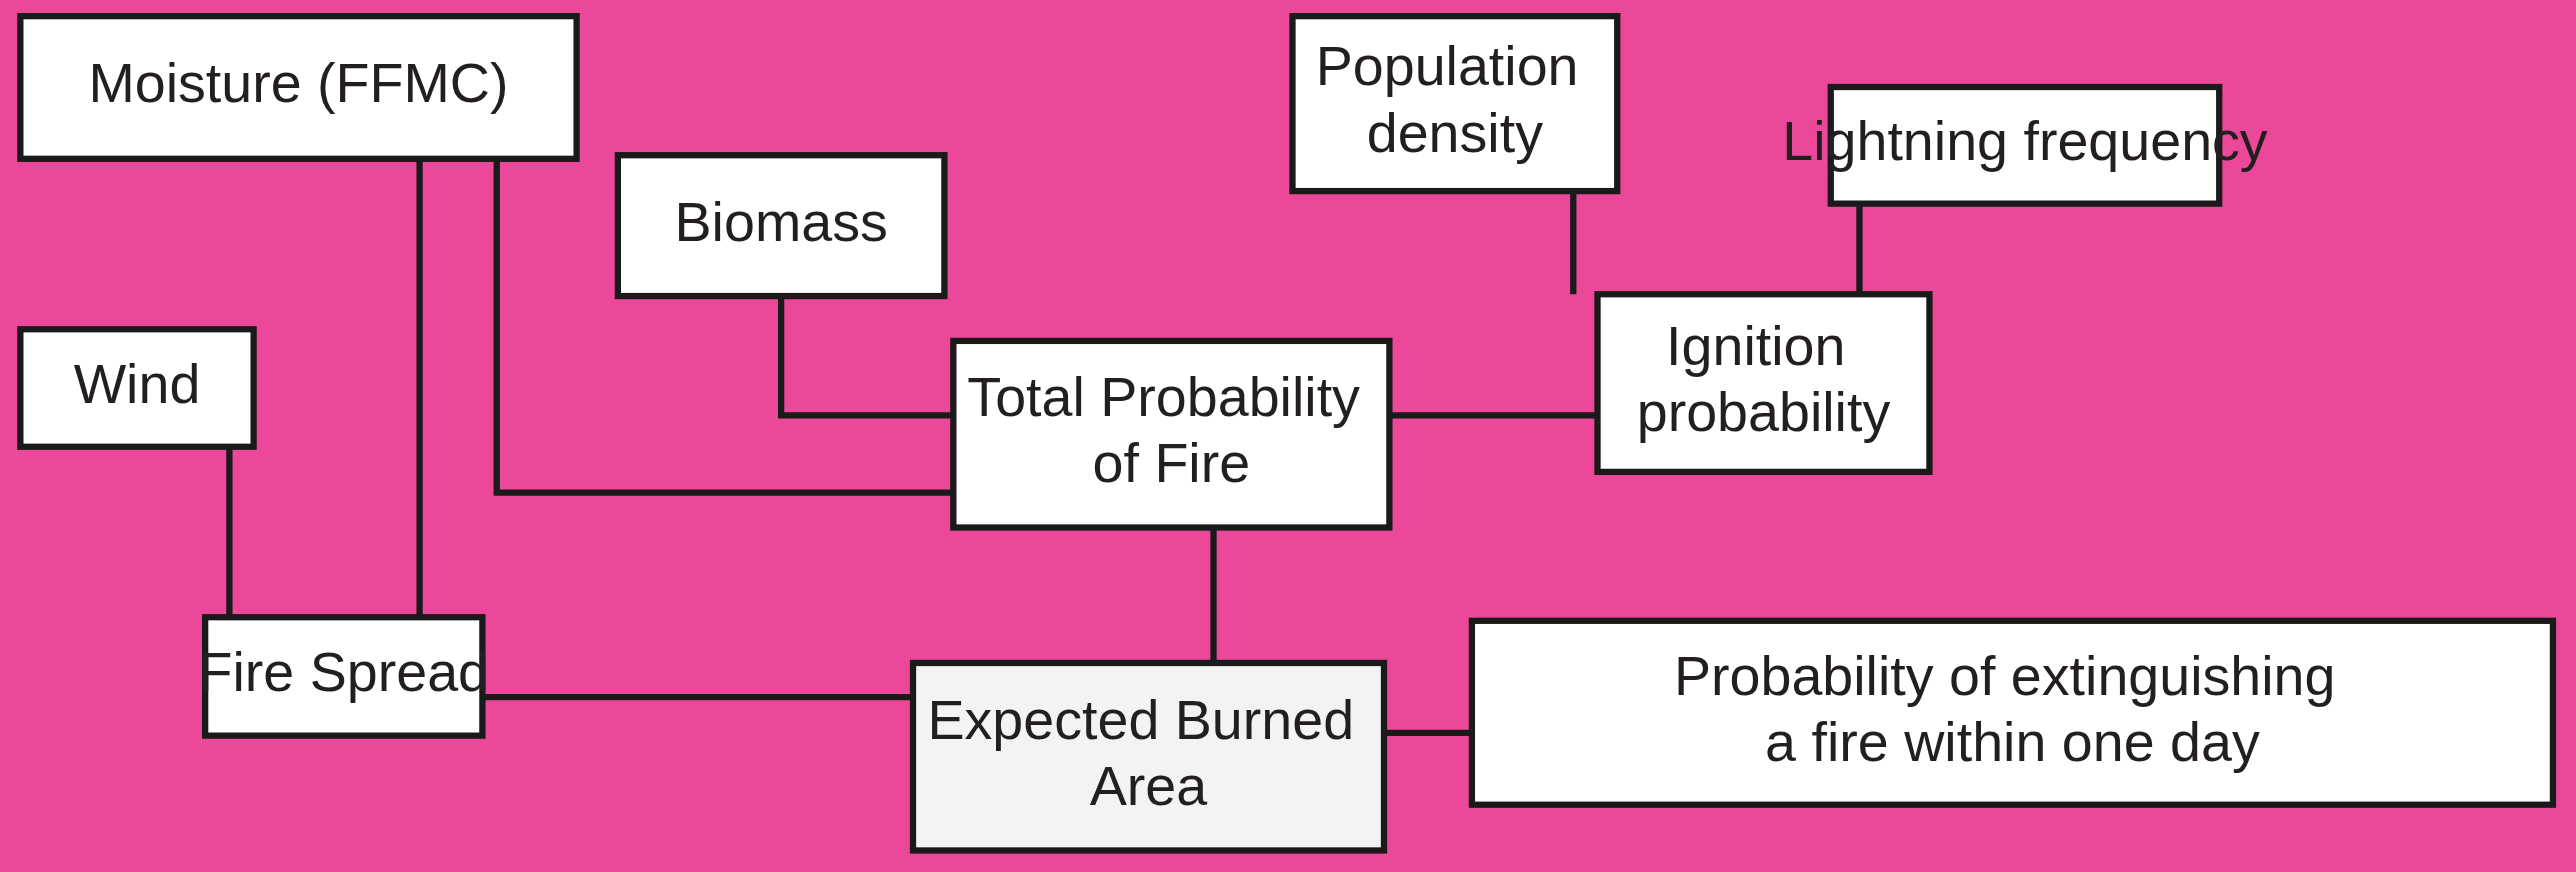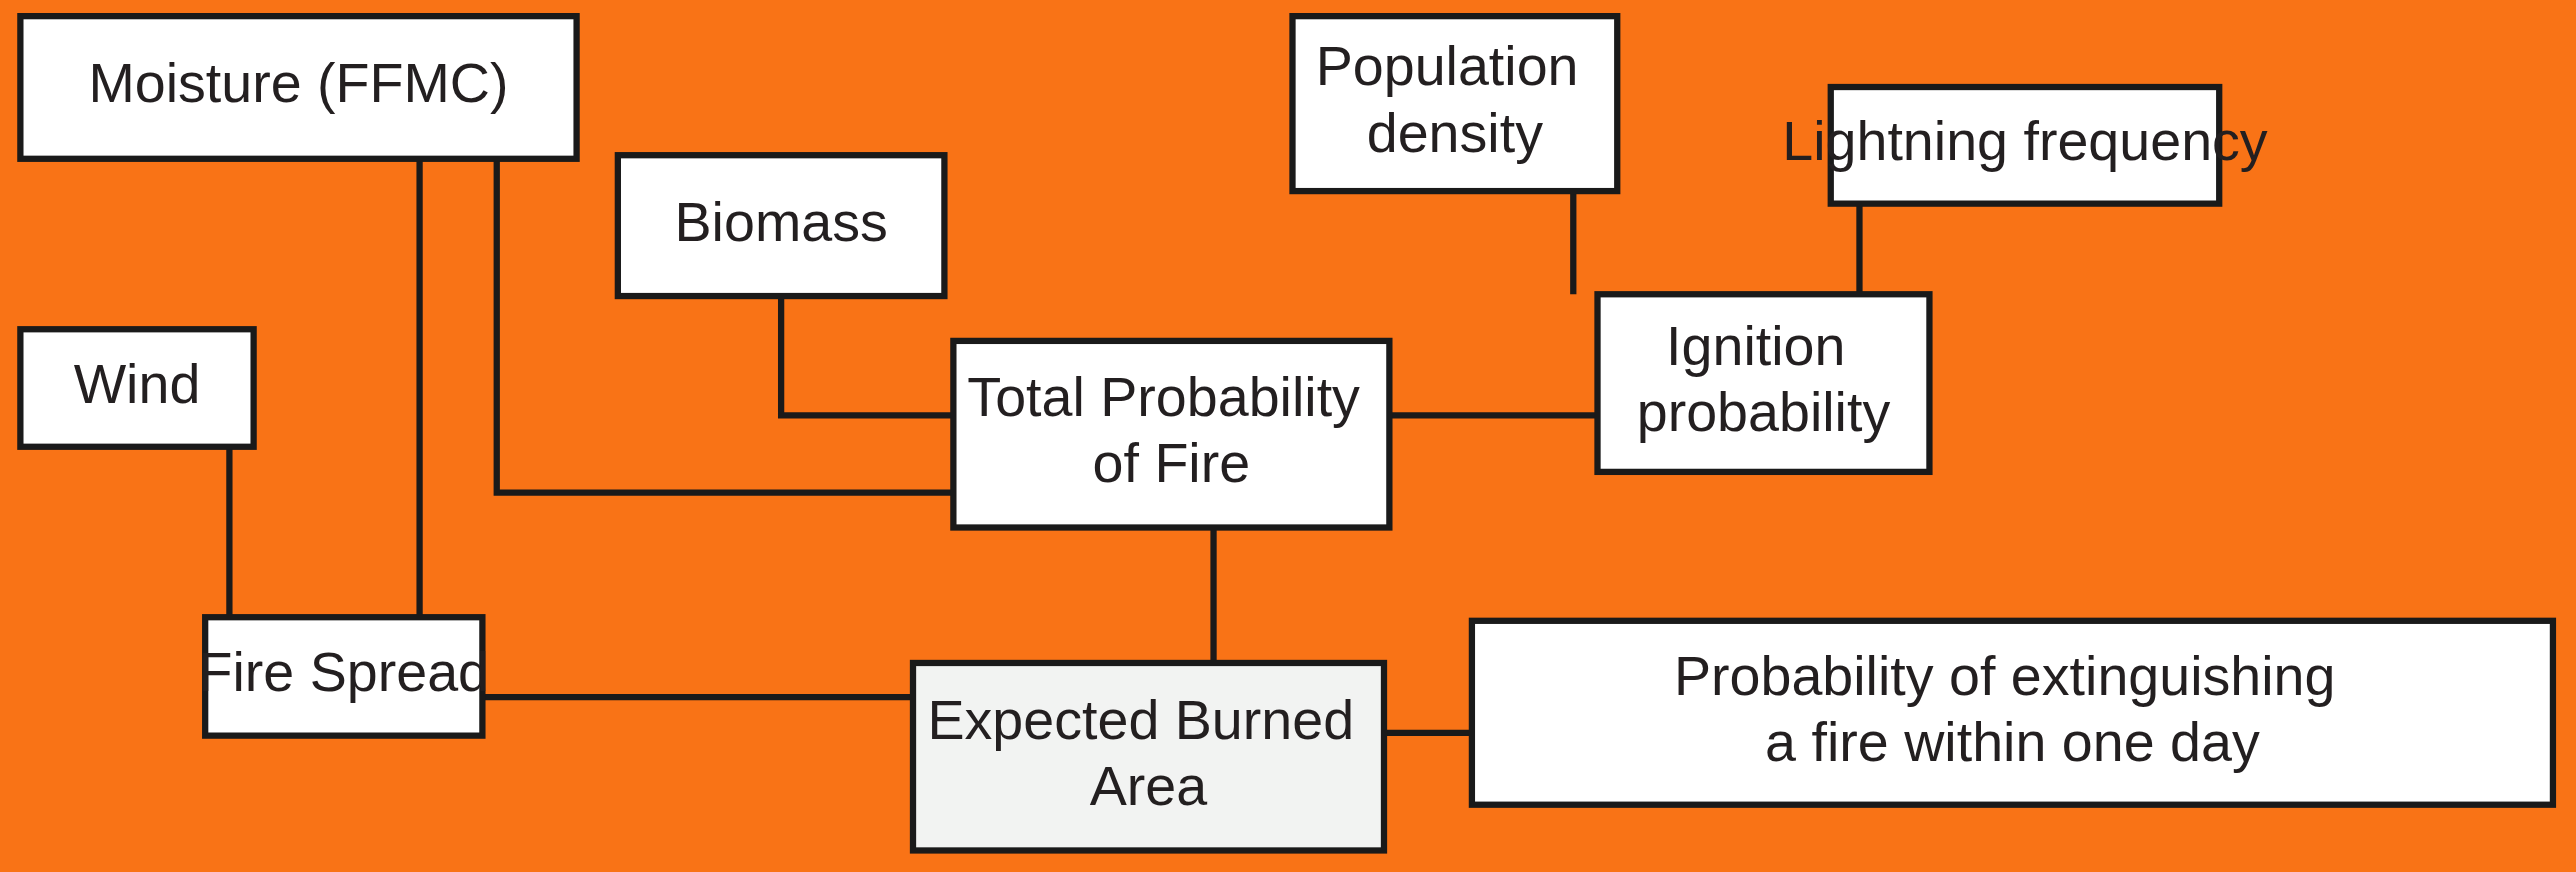--- a/index.html
+++ b/index.html
@@ -7,21 +7,21 @@
     padding: 0;
     background: #ffffff;
   }
   body {
     font-family: "Liberation Sans", sans-serif;
   }
   #diagram-root {
     position: relative;
     width: 2576px;
     height: 872px;
-    background: #f97316;
+    background: #ec4899;
     overflow: hidden;
     text-align: right;
   }
   svg#flow-svg {
     position: absolute;
     top: 0;
     left: 0;
     width: 2576px;
     height: 872px;
     display: block;

